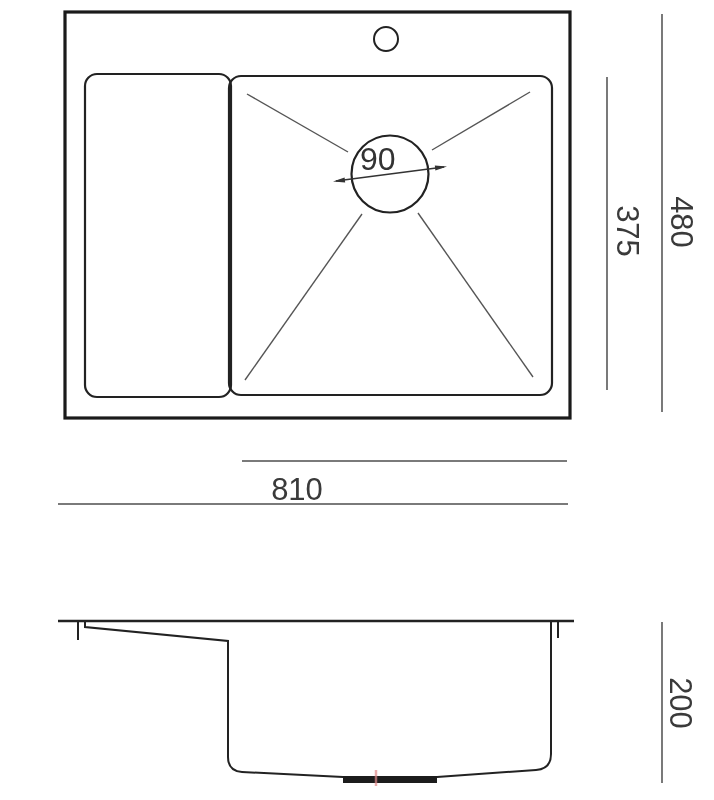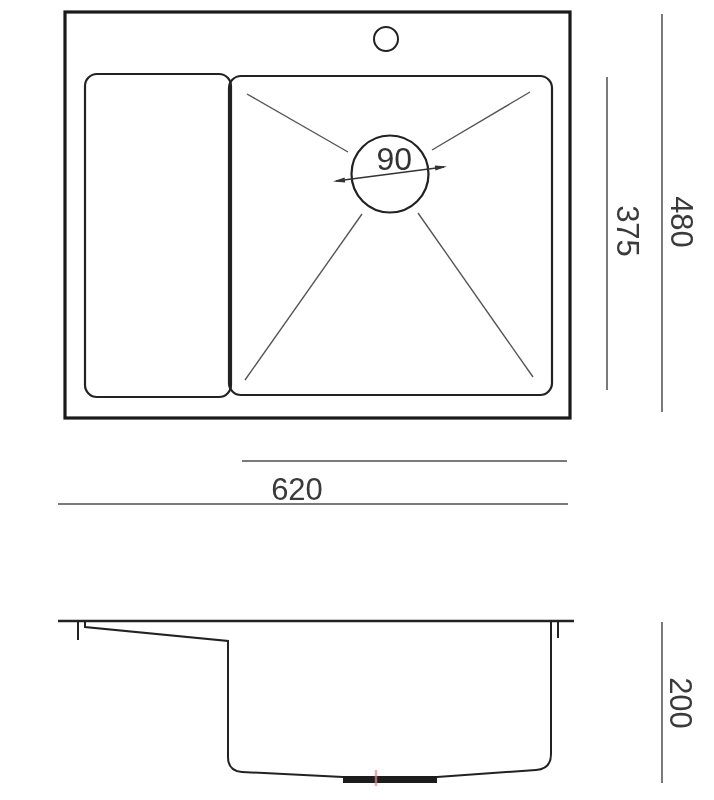--- a/index.html
+++ b/index.html
@@ -38,21 +38,21 @@
     display: flex;
     align-items: center;
     justify-content: center;
     transform: rotate(90deg);
   }
   #label-drain {
     position: absolute;
     left: 360px;
     top: 143px;
     width: 52px;
-    text-align: right;
+    text-align: left;
     color: #333333;
     font-size: 32px;
     line-height: 1;
     user-select: none;
   }
   #label-bowl-width  { left: 330px; top: 431px; }
   #label-outer-width { left: 247px; top: 474px; }
   #label-inner-height { left: 596px; top: 215px; }
   #label-outer-height { left: 650px; top: 206px; }
   #label-depth { left: 649px; top: 687px; }
@@ -109,21 +109,21 @@
 
       <line x1="376" y1="770" x2="376" y2="786" stroke="#e08a8a" stroke-width="2.5" opacity="0.7"></line>
 
       <line x1="662" y1="622" x2="662" y2="783" stroke="#6b6b6b" stroke-width="1.8"></line>
     </g>
   </svg>
 
   <div id="label-drain" class="dim-text">90</div>
 
 
-  <div id="label-outer-width" class="dim-label horiz">620</div>
+  <div id="label-outer-width" class="dim-label horiz">810</div>
 
   <div id="label-inner-height" class="dim-label vert">375</div>
 
   <div id="label-outer-height" class="dim-label vert">480</div>
 
   <div id="label-depth" class="dim-label vert">200</div>
 
 </div>
 
 </body></html>

